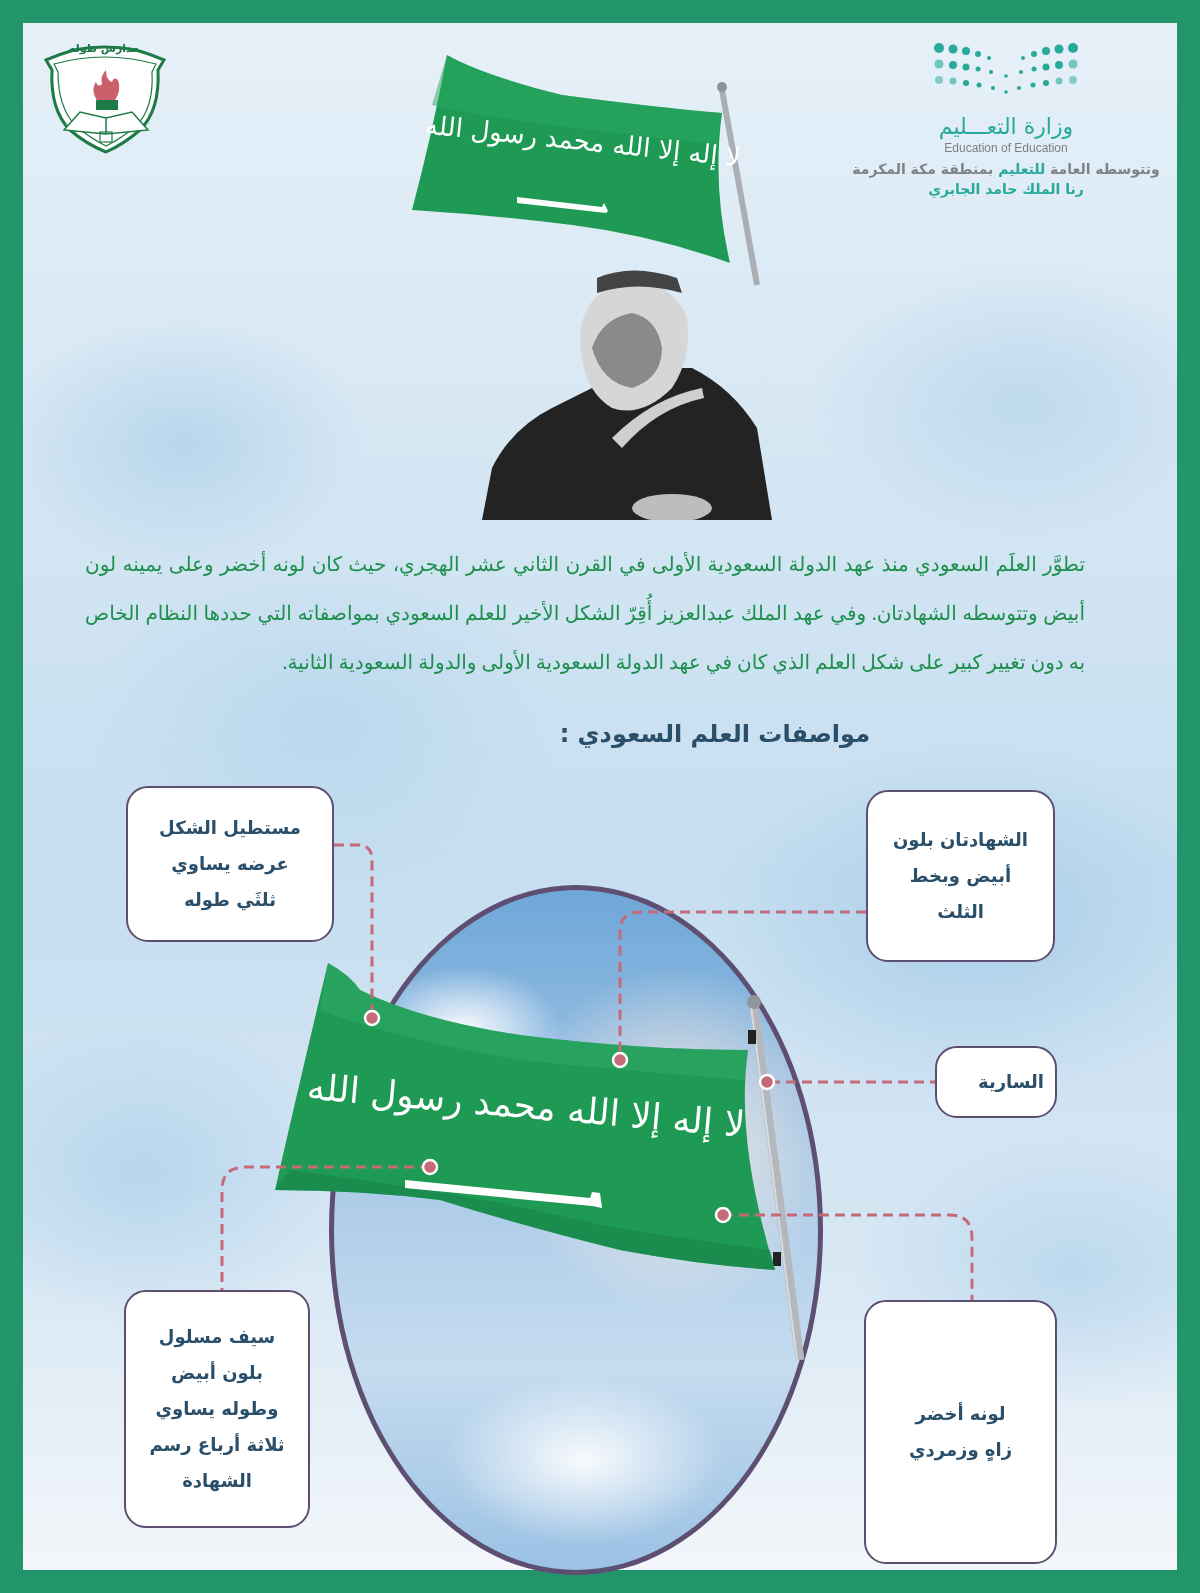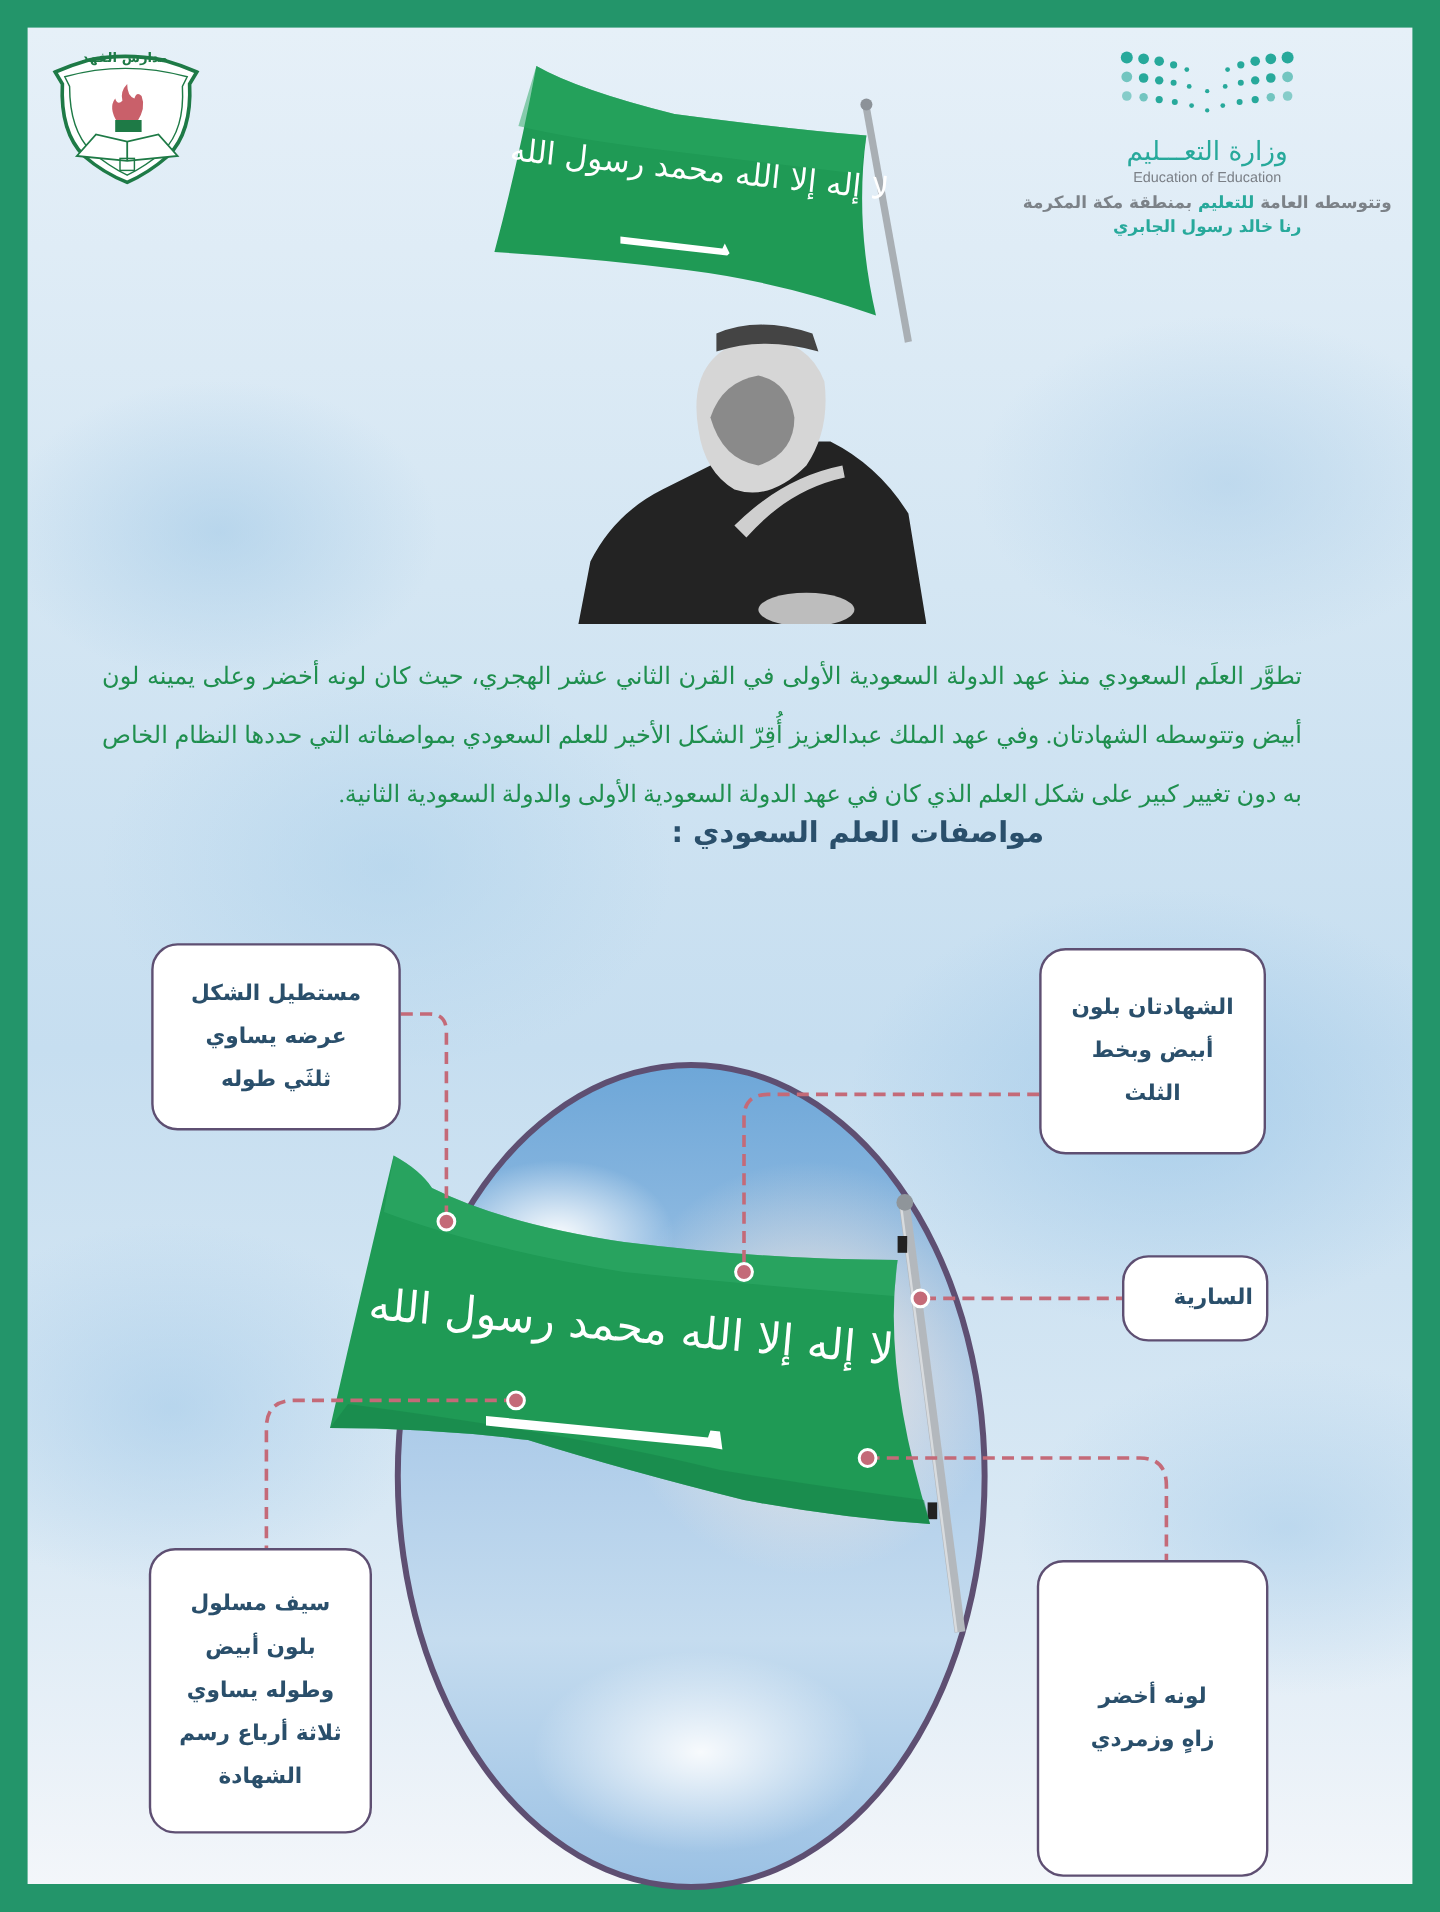--- a/index.html
+++ b/index.html
@@ -24,21 +24,21 @@
   .ministry-region { font-size: 14px; font-weight: bold; color: #7c8288; margin-top: 6px; }
   .ministry-region .accent { color: #27a99b; }
   .ministry-author { font-size: 14px; font-weight: bold; color: #27a99b; margin-top: 4px; }
   
   .top-flag-wrap { position: absolute; left: 372px; top: 35px; width: 420px; height: 255px; }
   
   .king-photo { position: absolute; left: 472px; top: 258px; width: 300px; height: 262px; }
   
   .intro { position: absolute; left: 85px; top: 520px; width: 1000px; direction: rtl; text-align: justify; text-align-last: right;
     font-family: Liberation Serif, serif; font-size: 20px; line-height: 49px; color: #1f8f4e; }
-  .spec-title { position: absolute; right: 330px; top: 680px; direction: rtl; font-size: 24px; font-weight: bold; color: #2a4f6b; }
+  .spec-title { position: absolute; right: 330px; top: 720px; direction: rtl; font-size: 24px; font-weight: bold; color: #2a4f6b; }
   
   .callout { position: absolute; background: #ffffff; border: 2px solid #5e4f72; border-radius: 22px; box-sizing: border-box;
     display: flex; align-items: center; justify-content: center; text-align: center; direction: rtl;
     font-family: "DejaVu Sans", sans-serif; font-weight: bold; color: #2a4f6b; font-size: 18px; line-height: 36px; padding: 10px; }
   .callout span { white-space: pre-line; }
   .circle { position: absolute; left: 329px; top: 885px; width: 494px; height: 690px; border-radius: 50%; border: 5px solid #5e4f72; box-sizing: border-box; overflow: hidden;
     background:
       radial-gradient(ellipse 140px 90px at 130px 140px, rgba(255,255,255,0.95), transparent 70%),
       radial-gradient(ellipse 220px 230px at 340px 250px, rgba(250,236,226,0.95), transparent 75%),
       radial-gradient(ellipse 200px 120px at 250px 570px, rgba(255,255,255,0.9), transparent 70%),
@@ -52,21 +52,21 @@
 
 <svg class="school-logo" viewBox="0 0 130 115">
   <path d="M6 20 Q20 14 34 10 Q64 4 96 10 Q110 14 124 20 L118 30 Q120 70 100 90 Q84 104 66 112 Q46 104 30 90 Q10 70 12 30 Z" fill="#ffffff" stroke="#1e7a46" stroke-width="3"></path>
   <path d="M14 24 Q64 10 116 24 L112 32 Q114 68 96 86 Q82 98 66 106 Q50 98 36 86 Q18 68 18 32 Z" fill="none" stroke="#1e7a46" stroke-width="1.2"></path>
   <path d="M58 62 Q50 50 56 42 Q58 48 62 44 Q60 36 66 30 Q66 40 72 42 Q74 36 78 40 Q82 50 74 62 Z" fill="#c9606a"></path>
   <rect x="56" y="60" width="22" height="10" fill="#1e7a46"></rect>
   <path d="M24 90 L40 72 L66 78 L92 72 L108 90 L66 94 Z" fill="#ffffff" stroke="#1e7a46" stroke-width="1.5"></path>
   <line x1="66" y1="78" x2="66" y2="94" stroke="#1e7a46" stroke-width="1.5"></line>
   <rect x="60" y="92" width="12" height="10" fill="none" stroke="#1e7a46" stroke-width="1.2"></rect>
 </svg>
-<div style="position:absolute;left:52px;top:42px;width:104px;text-align:center;font-size:11px;font-weight:bold;color:#1e7a46;direction:rtl;">مدارس الفهد</div>
+<div style="position:absolute;left:52px;top:42px;width:104px;text-align:center;font-size:11px;font-weight:bold;color:#1e7a46;direction:rtl;">مدارس طوله</div>
 
 <div class="ministry">
   <svg class="ministry-dots" viewBox="0 0 150 60">
     <g fill="#27a99b">
       <circle cx="8" cy="8" r="5"></circle>
         <circle cx="22" cy="9" r="4.5"></circle>
         <circle cx="35" cy="11" r="4"></circle>
         <circle cx="47" cy="14" r="3"></circle>
         <circle cx="58" cy="18" r="2"></circle>
       <circle cx="142" cy="8" r="5"></circle>
@@ -98,21 +98,21 @@
         <circle cx="88" cy="48" r="2"></circle>
     </g>
   </svg>
   <div class="ministry-ar">وزارة التعـــليم</div>
   <div class="ministry-en">Education of Education</div>
   <div class="ministry-region">
     <span>وتتوسطه العامة</span>
     <span class="accent">للتعليم</span>
     <span>بمنطقة مكة المكرمة</span>
   </div>
-  <div class="ministry-author">رنا خالد رسول الجابري</div>
+  <div class="ministry-author">رنا الملك حامد الجابري</div>
 </div>
 
 <svg class="top-flag-wrap" viewBox="0 0 420 255">
   <line x1="350" y1="55" x2="385" y2="250" stroke="#a9afb4" stroke-width="6"></line>
   <circle cx="350" cy="52" r="5" fill="#8c9298"></circle>
   <path d="M75 20 Q110 40 190 60 Q280 72 350 78 Q340 150 358 228 Q280 200 200 190 Q120 180 40 175 Q60 100 75 20 Z" fill="#1f9a55"></path>
   <path d="M75 20 Q110 40 190 60 Q280 72 350 78 L345 110 Q260 100 180 90 Q100 80 60 70 Z" fill="#2aa862" opacity=".5"></path>
   <text x="210" y="115" font-size="26" fill="#ffffff" text-anchor="middle" font-family="DejaVu Sans, sans-serif" transform="rotate(6 210 115)">لا إله إلا الله محمد رسول الله</text>
   <path d="M145 162 L230 172 L232 168 L236 176 L234 178 L145 168 Z" fill="#ffffff"></path>
 </svg>

